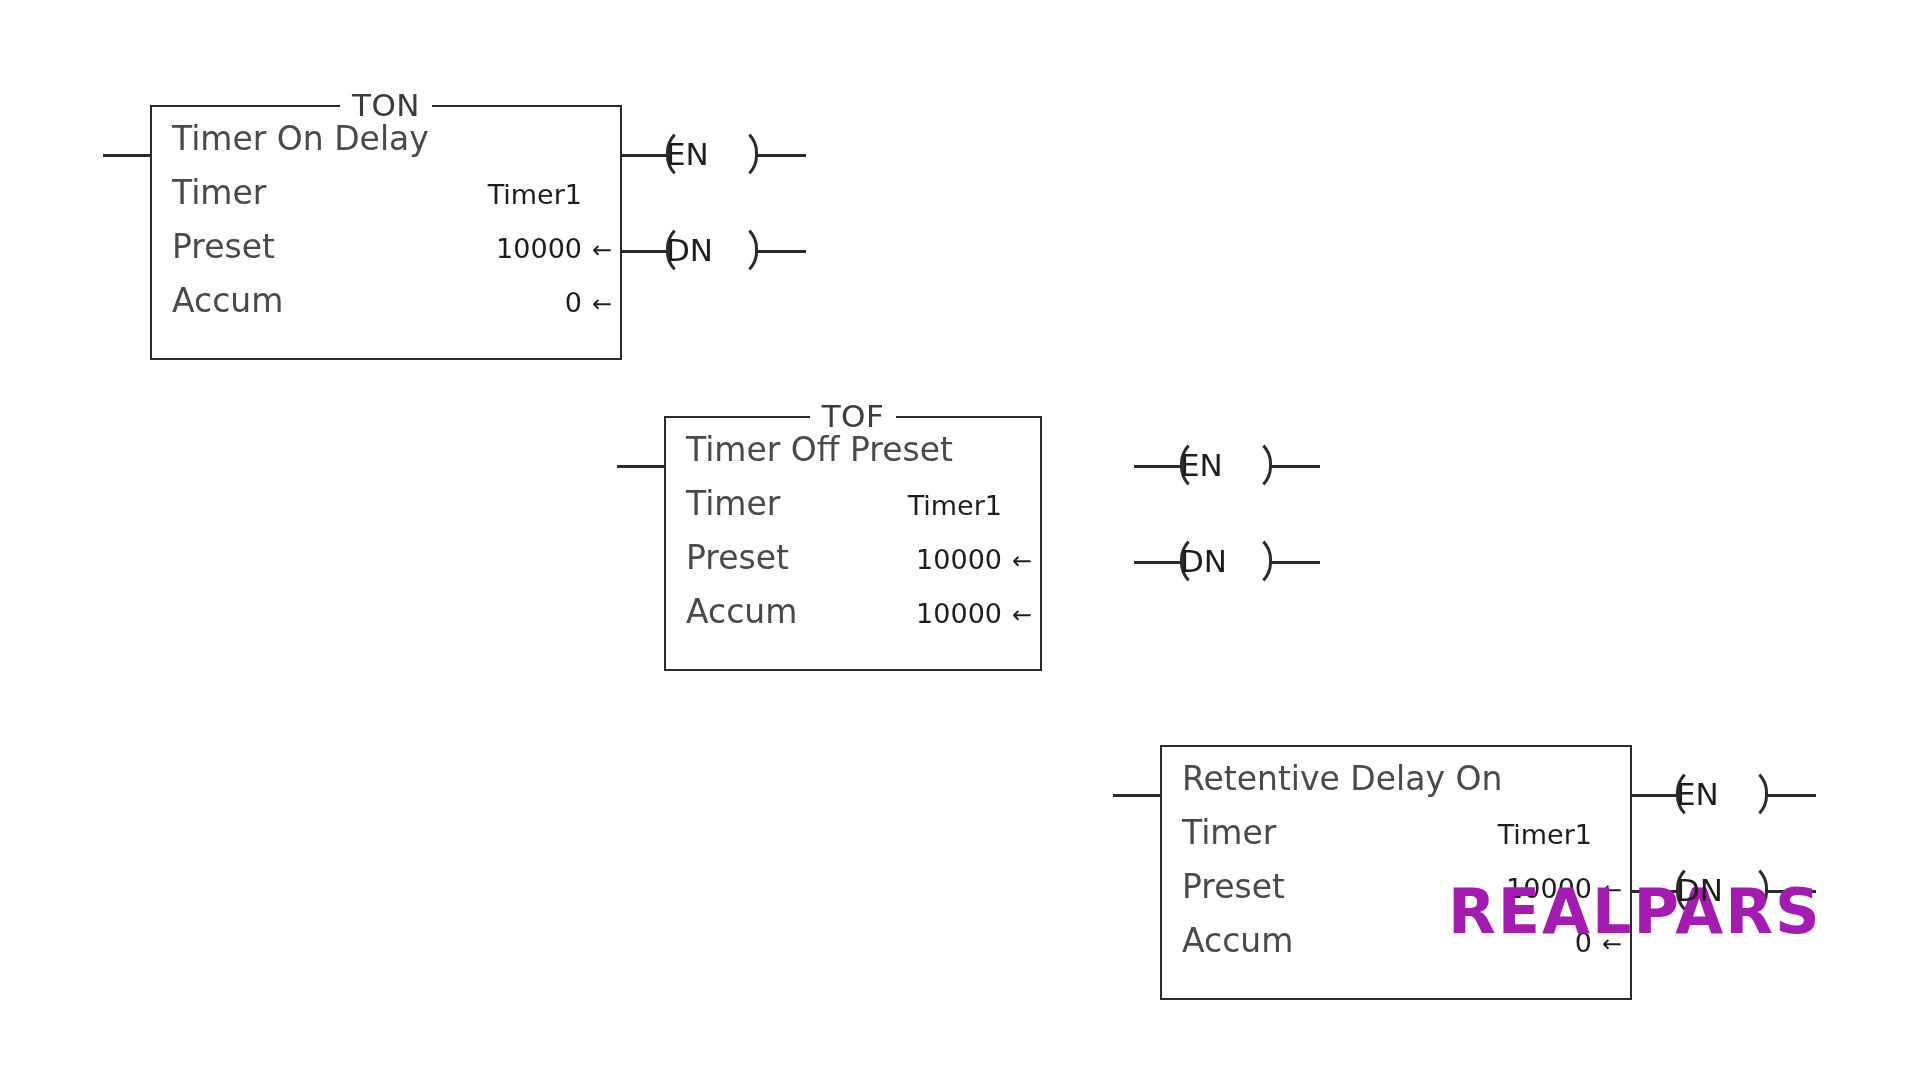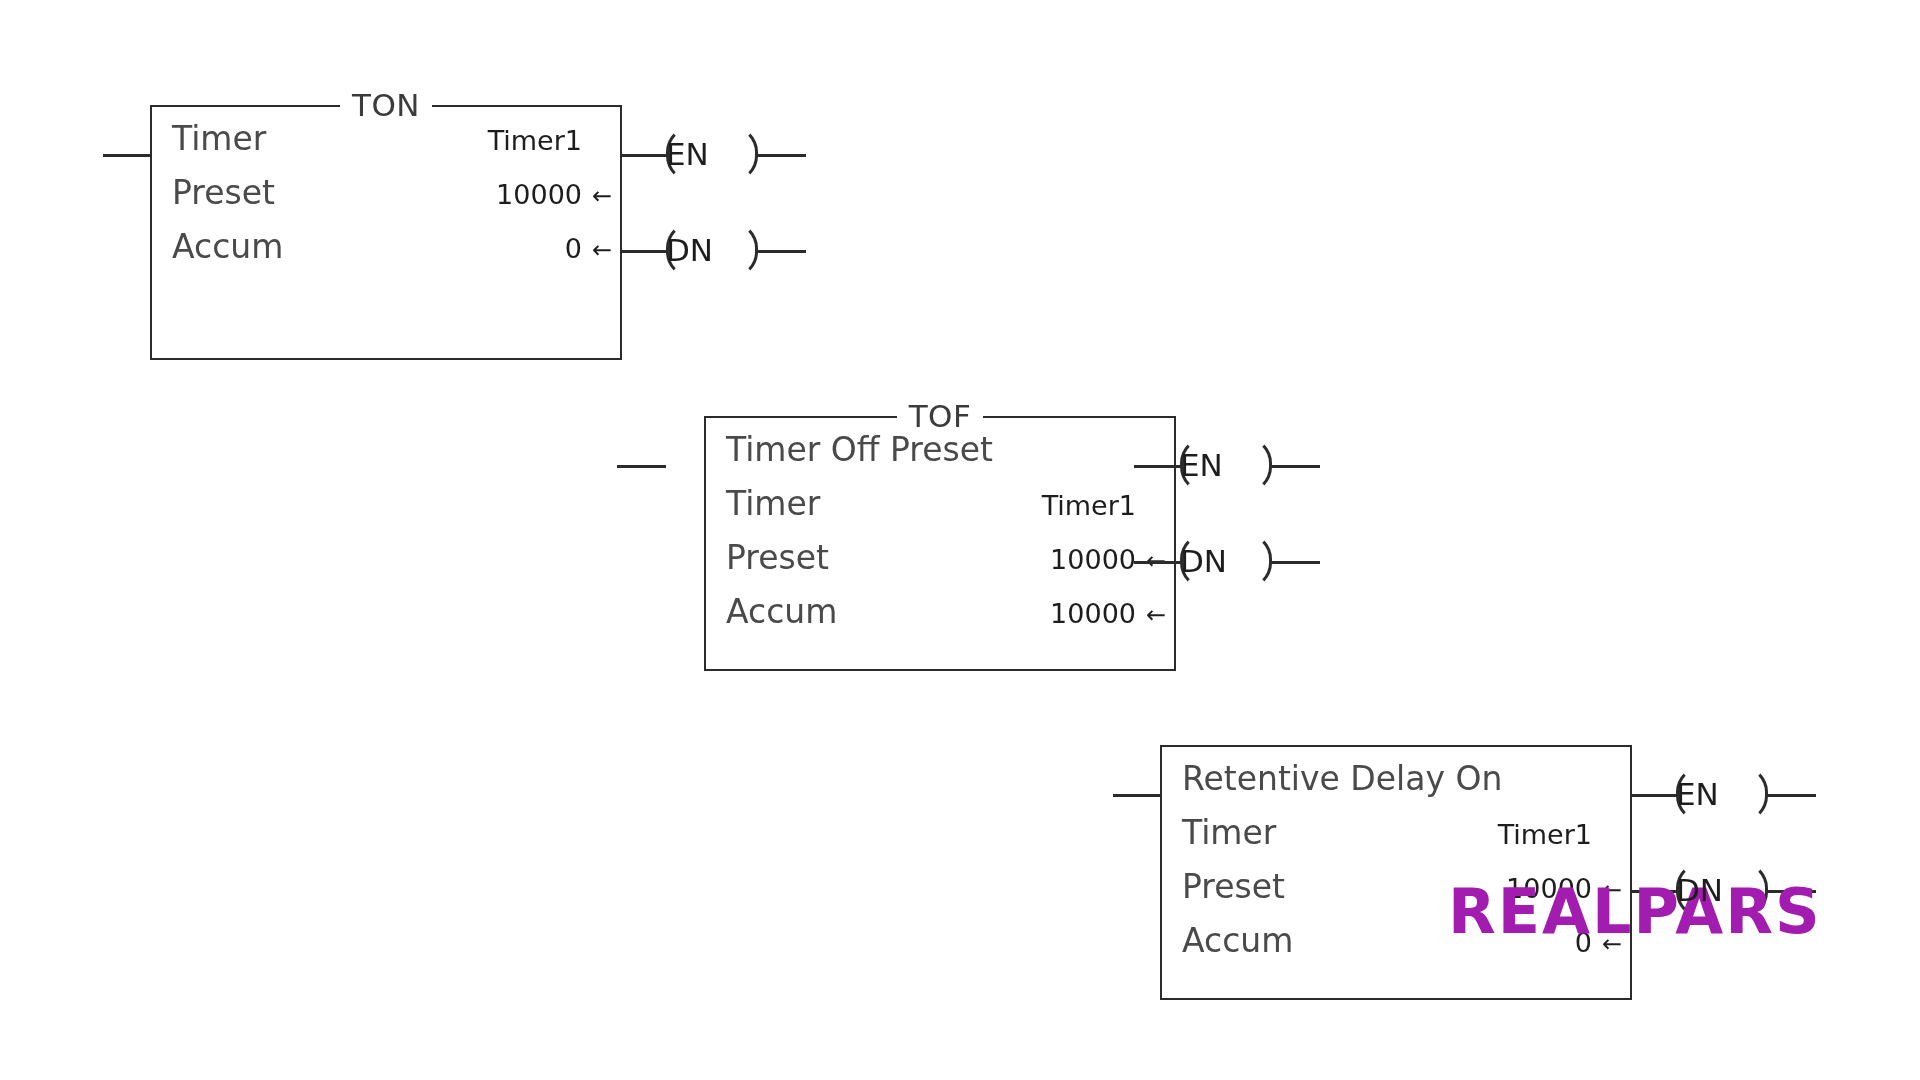--- a/index.html
+++ b/index.html
@@ -178,20 +178,23 @@
 
   <div class="wire h" style="left:103px; top:154px; width:49px;"></div>
 
   <div class="timer-block" style="left:150px; top:105px; width:472px; height:255px;">
     <div class="block-frame"></div>
     <div class="block-title-wrap">
       <span class="block-title">TON</span>
     </div>
     <div class="block-rows">
       <div class="block-row">
+        <span class="row-desc">Timer On Delay</span>
+      </div>
+      <div class="block-row">
         <span class="row-label">Timer</span>
         <span class="row-value">Timer1</span>
         <span class="row-arrow blank">←</span>
       </div>
       <div class="block-row">
         <span class="row-label">Preset</span>
         <span class="row-value">10000</span>
         <span class="row-arrow">←</span>
       </div>
       <div class="block-row">
@@ -213,21 +216,21 @@
   <div class="wire h" style="left:620px; top:250px; width:48px;"></div>
   <div class="coil" style="left:666px; top:222px;">
     <span class="paren left"></span>
     <span class="coil-label">DN</span>
     <span class="paren right"></span>
   </div>
   <div class="wire h" style="left:756px; top:250px; width:50px;"></div>
 
   <div class="wire h" style="left:617px; top:465px; width:49px;"></div>
 
-  <div class="timer-block" style="left:704px; top:416px; width:472px; height:255px;">
+  <div class="timer-block" style="left:664px; top:416px; width:378px; height:255px;">
     <div class="block-frame"></div>
     <div class="block-title-wrap">
       <span class="block-title">TOF</span>
     </div>
     <div class="block-rows">
       <div class="block-row">
         <span class="row-desc">Timer Off Preset</span>
       </div>
       <div class="block-row">
         <span class="row-label">Timer</span>

